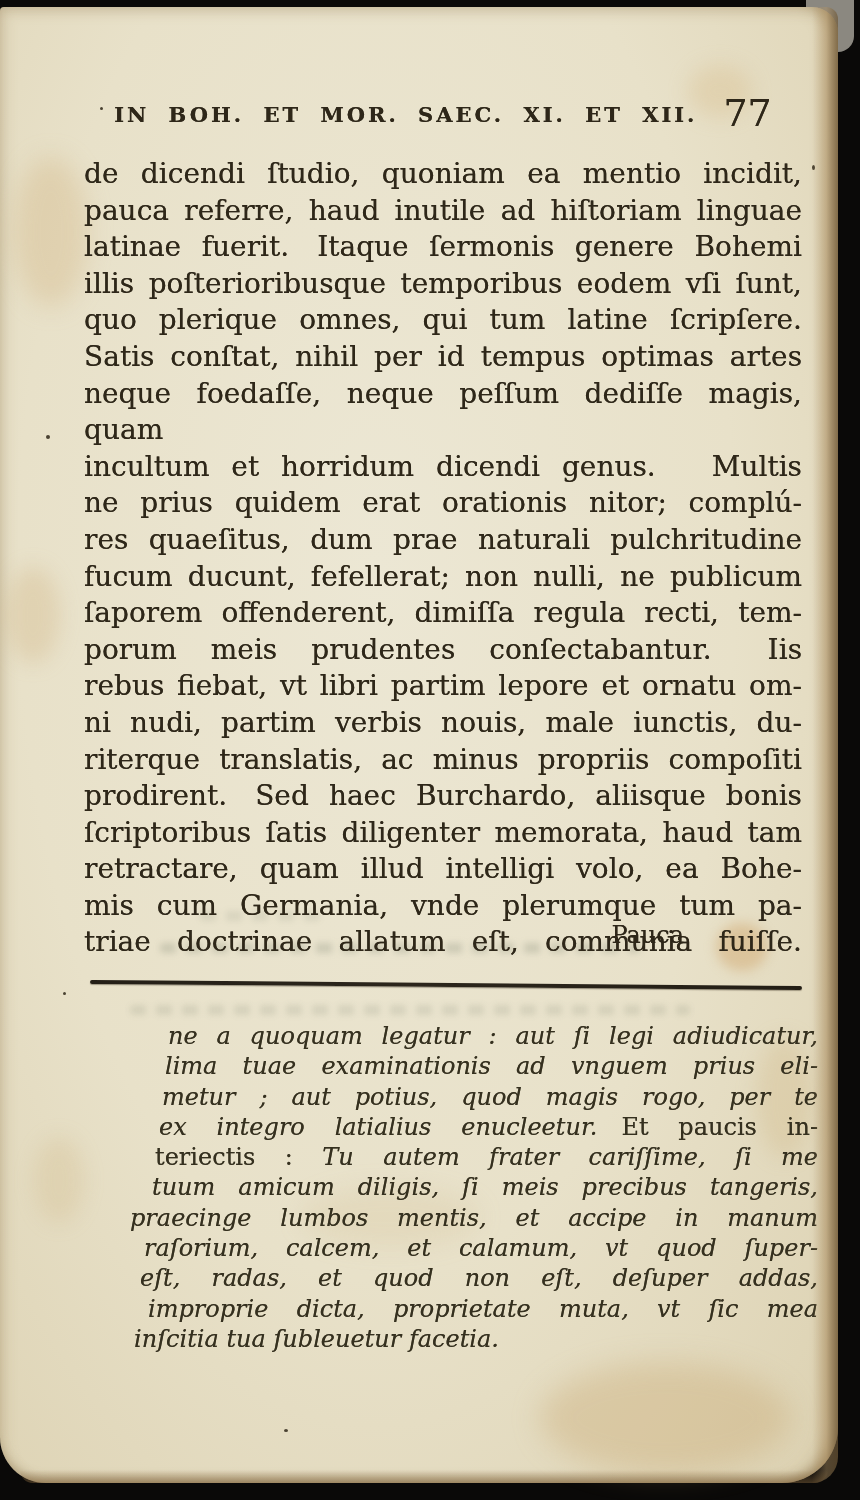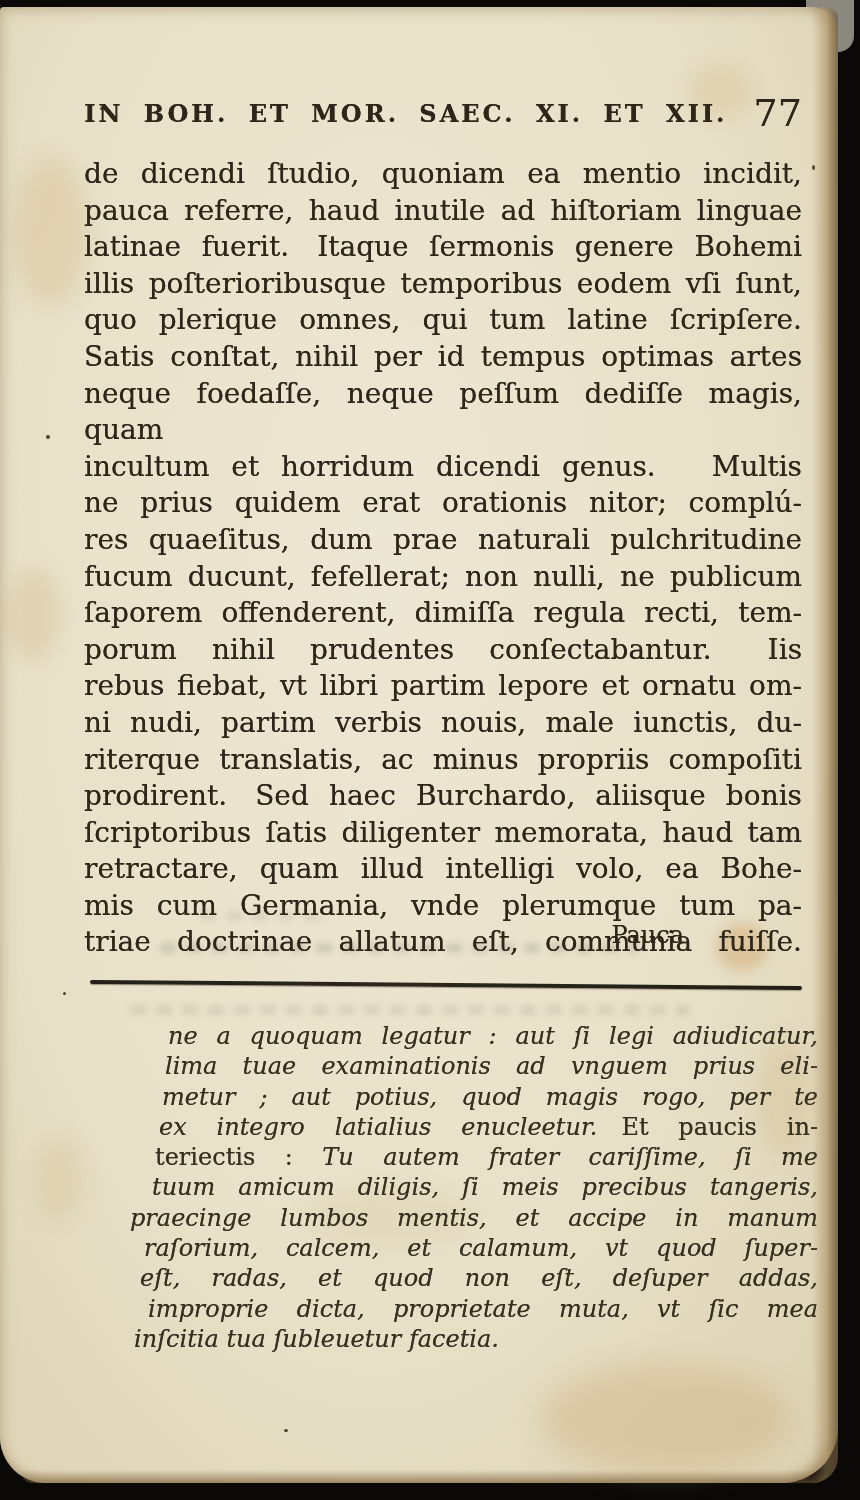--- a/index.html
+++ b/index.html
@@ -37,21 +37,21 @@
     position:absolute;left:20px;right:10px;bottom:0;height:13px;
     background:linear-gradient(180deg, rgba(176,146,100,0) 0%, rgba(130,100,60,.5) 100%);
     border-radius:0 0 40px 40px;
   }
   .page-header{
     position:absolute;left:84px;top:80px;width:718px;
     display:flex;justify-content:center;align-items:baseline;gap:26px;
     color:var(--ink);
   }
   .running-title{
-    font-size:24px;font-weight:bold;letter-spacing:3px;word-spacing:9px;
+    font-size:21px;font-weight:bold;letter-spacing:3px;word-spacing:9px;
     text-shadow:0 0 .6px rgba(43,35,22,.85);
   }
   .page-number{
     font-size:38px;transform:translateY(4px);
     text-shadow:0 0 .6px rgba(43,35,22,.85);
   }
   .main-text{
     position:absolute;left:84px;top:141px;width:718px;
     font-size:28px;line-height:36.6px;color:var(--ink);
     text-shadow:0 0 .55px rgba(46,39,25,.8);
@@ -150,21 +150,21 @@
         <div class="text-line">latinae fuerit. Itaque ſermonis genere Bohemi</div>
         <div class="text-line">illis poſterioribusque temporibus eodem vſi ſunt,</div>
         <div class="text-line">quo plerique omnes, qui tum latine ſcripſere.</div>
         <div class="text-line">Satis conſtat, nihil per id tempus optimas artes</div>
         <div class="text-line">neque foedaſſe, neque peſſum dediſſe magis, quam</div>
         <div class="text-line">incultum et horridum dicendi genus.  Multis</div>
         <div class="text-line">ne prius quidem erat orationis nitor; complú-</div>
         <div class="text-line">res quaeſitus, dum prae naturali pulchritudine</div>
         <div class="text-line">fucum ducunt, fefellerat; non nulli, ne publicum</div>
         <div class="text-line">ſaporem offenderent, dimiſſa regula recti, tem-</div>
-        <div class="text-line">porum nihil prudentes conſectabantur.  Iis</div>
+        <div class="text-line">porum meis prudentes conſectabantur.  Iis</div>
         <div class="text-line">rebus fiebat, vt libri partim lepore et ornatu om-</div>
         <div class="text-line">ni nudi, partim verbis nouis, male iunctis, du-</div>
         <div class="text-line">riterque translatis, ac minus propriis compoſiti</div>
         <div class="text-line">prodirent. Sed haec Burchardo, aliisque bonis</div>
         <div class="text-line">ſcriptoribus ſatis diligenter memorata, haud tam</div>
         <div class="text-line">retractare, quam illud intelligi volo, ea Bohe-</div>
         <div class="text-line">mis cum Germania, vnde plerumque tum pa-</div>
         <div class="text-line">triae doctrinae allatum eſt, communia fuiſſe.</div>
       </div>
 

